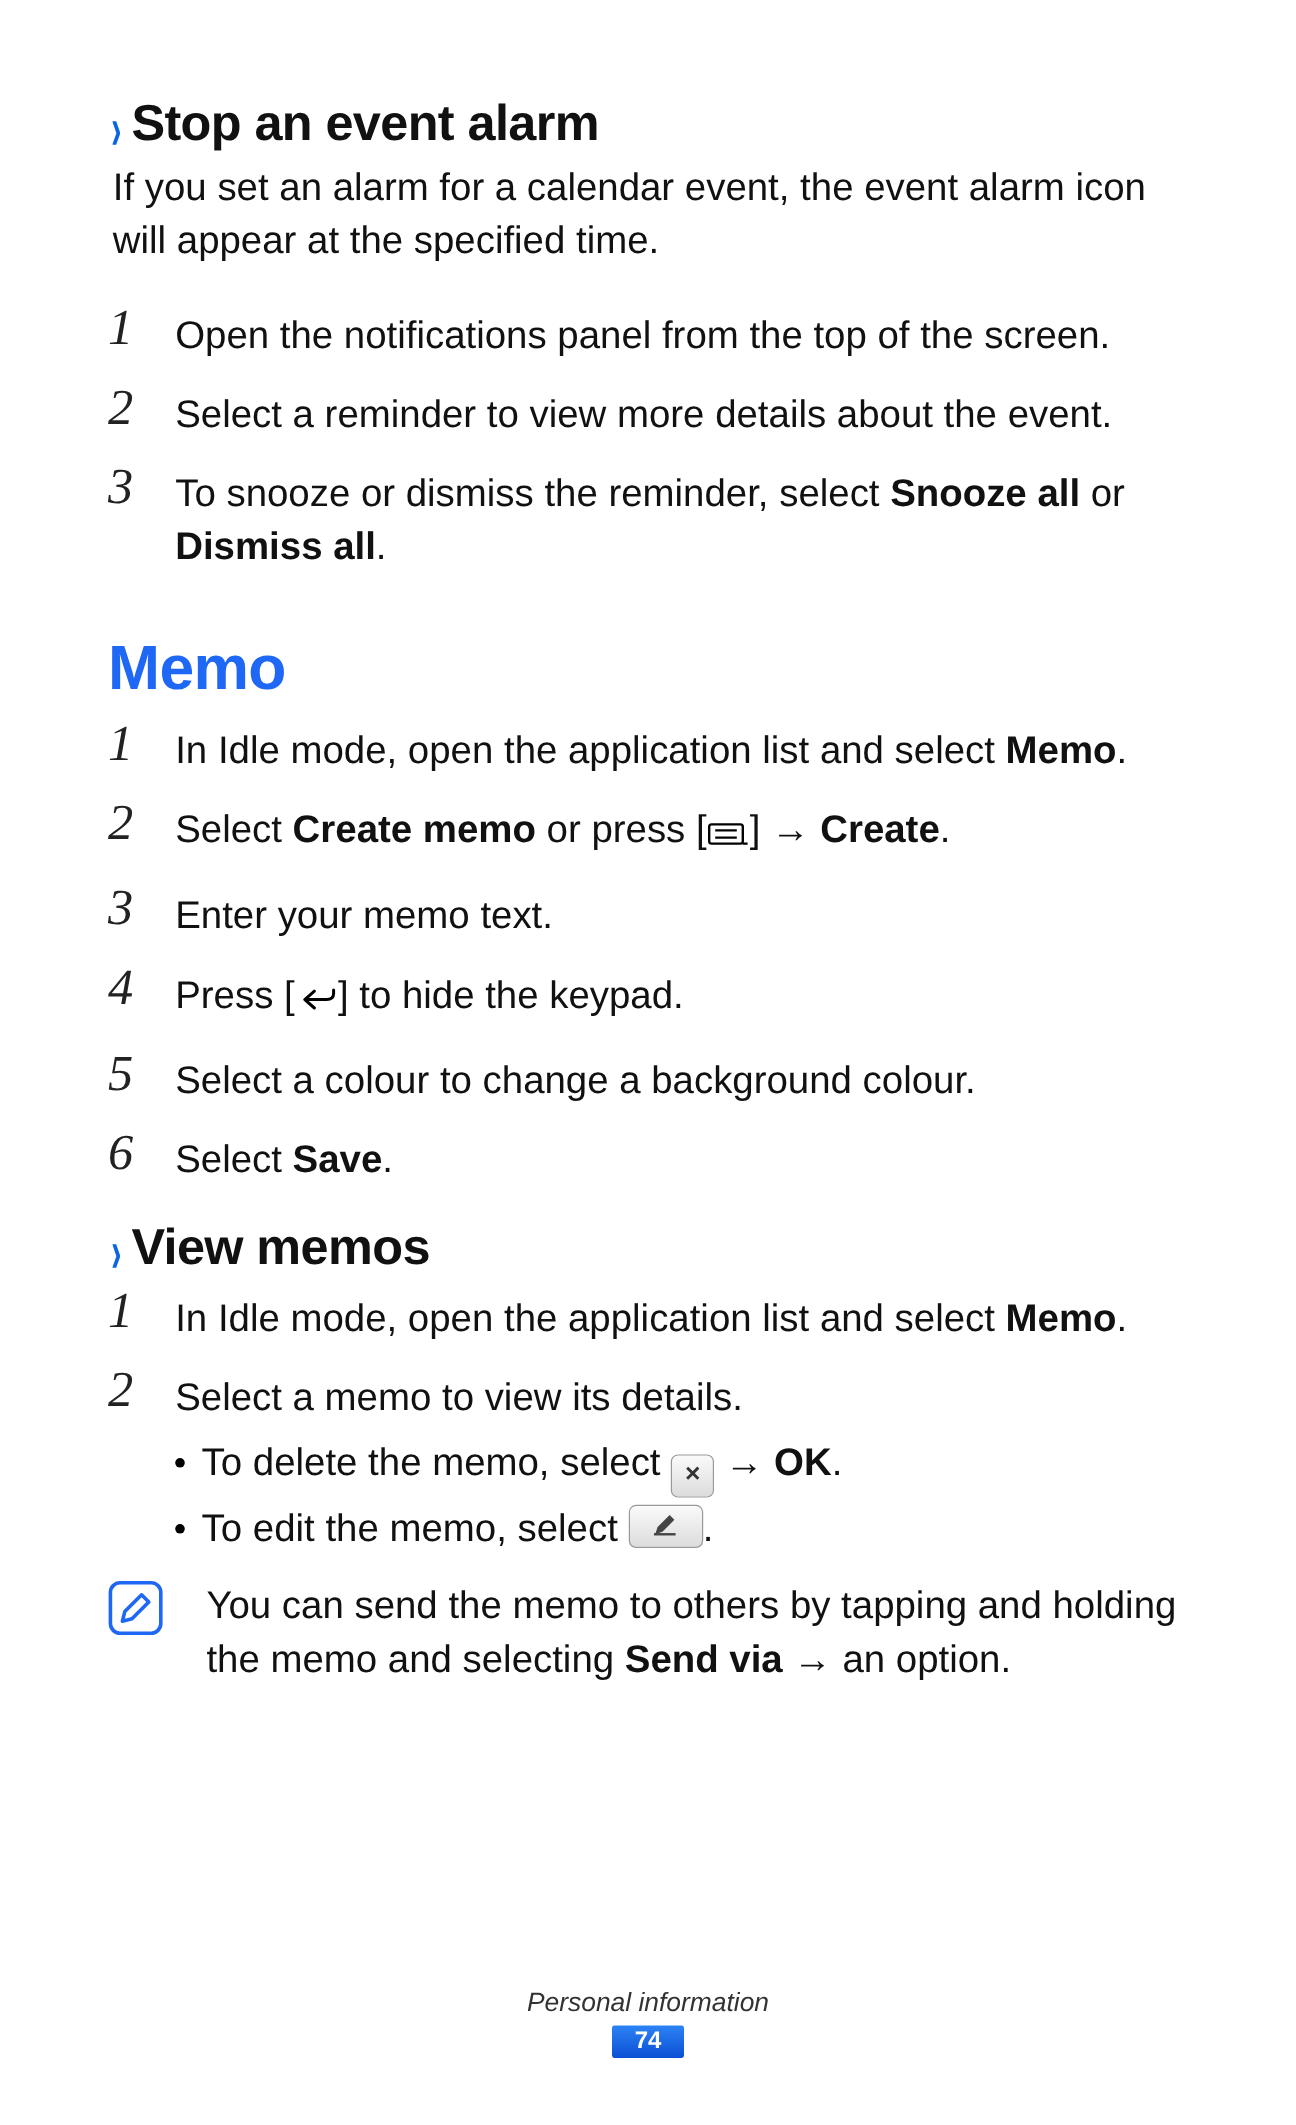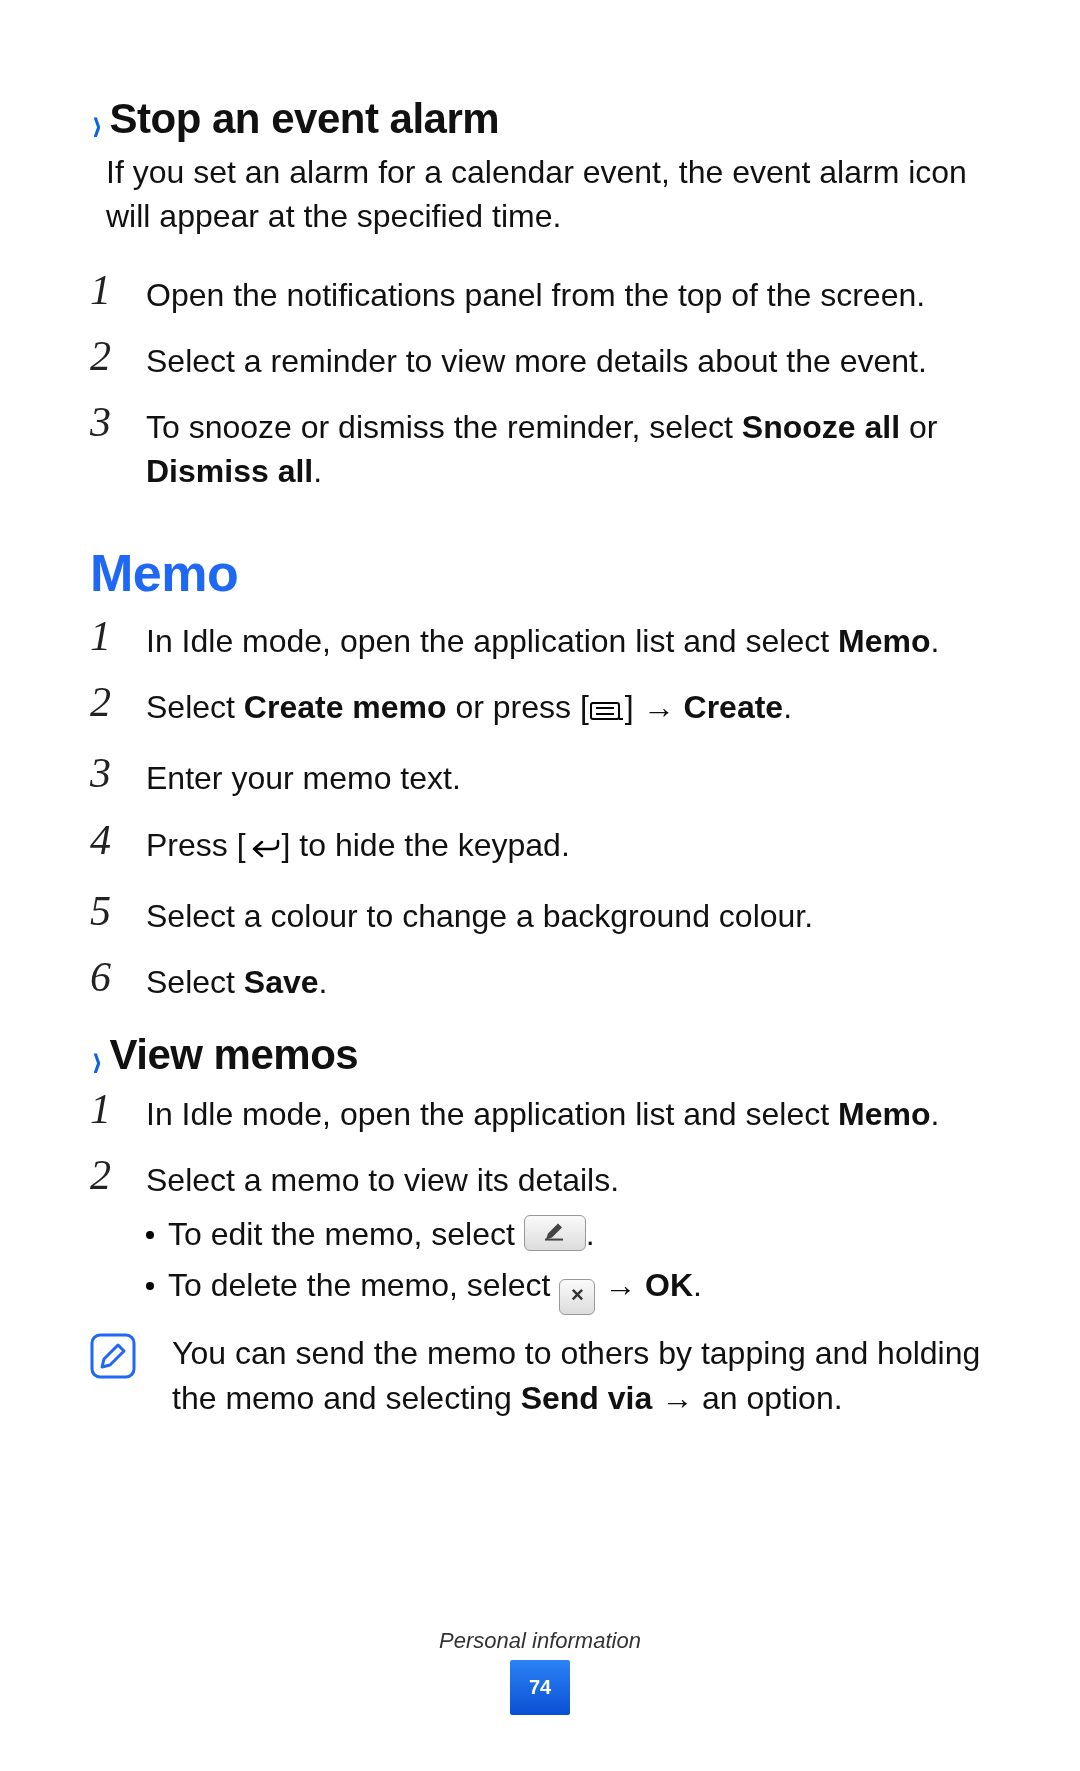--- a/index.html
+++ b/index.html
@@ -25,28 +25,28 @@
     display: inline-block;
     transform: scaleX(0.6) scaleY(1.2);
     margin-right: 6px;
     vertical-align: -4px;
   }
 
   .h-sub {
     font-weight: 800;
     font-size: 42px;
     line-height: 1.1;
-    margin: 16px 0 4px 0;
+    margin: 0 0 4px 0;
     letter-spacing: -0.5px;
   }
 
   .para {
     font-size: 32px;
     line-height: 1.38;
-    margin: 0 0 28px 16px;
+    margin: 0 0 28px 4px;
     font-weight: 400;
   }
 
   .step {
     display: flex;
     align-items: flex-start;
     margin: 0 0 16px 0;
   }
   .step .num {
     flex: 0 0 56px;
@@ -144,21 +144,21 @@
   }
   .footer-title {
     font-style: italic;
     font-size: 22px;
     color: #333;
     margin-bottom: 6px;
   }
   .page-badge {
     display: inline-block;
     min-width: 44px;
-    padding: 16px 8px;
+    padding: 2px 8px;
     background: linear-gradient(#2c83f5,#0b4fd4);
     color: #fff;
     font-size: 20px;
     font-weight: 600;
     border-radius: 2px;
   }
 </style>
 </head>
 <body>
 
@@ -233,37 +233,37 @@
 
   <div class="step">
     <div class="num">1</div>
     <div class="txt">
       <span>In Idle mode, open the application list and select </span><b>Memo</b><span>.</span>
     </div>
   </div>
   <div class="step" style="margin-bottom:6px;">
     <div class="num">2</div>
     <div class="txt">Select a memo to view its details.</div>
+  </div>
+
+  <div class="bullet-line">
+    <span class="dot"></span><span>To delete the memo, select </span>
+    <span class="del-btn">×</span><span> → </span><b>OK</b><span>.</span>
   </div>
 
   <div class="bullet-line">
     <span class="dot"></span><span>To edit the memo, select </span>
     <span class="edit-btn">
       <svg width="26" height="22" viewBox="0 0 26 22">
           <path d="M4 18 L6 12 L16 2 L20 6 L10 16 Z" fill="#444"></path>
           <rect x="3" y="17" width="18" height="2" fill="#444"></rect>
         </svg>
     </span><span>.</span>
   </div>
 
-  <div class="bullet-line">
-    <span class="dot"></span><span>To delete the memo, select </span>
-    <span class="del-btn">×</span><span> → </span><b>OK</b><span>.</span>
-  </div>
-
   <div class="note-row">
     <div class="note-icon-box">
       <svg width="46" height="46" viewBox="0 0 46 46">
         <rect x="2" y="2" width="42" height="42" rx="8" fill="none" stroke="#1f67f5" stroke-width="3"></rect>
         <path d="M12 34 L14 26 L28 12 L34 18 L20 32 Z" fill="none" stroke="#1f67f5" stroke-width="3" stroke-linejoin="round"></path>
       </svg>
     </div>
     <div class="note-text">
       <span>You can send the memo to others by tapping and holding the memo and selecting </span><b>Send via</b><span> → an option.</span>
     </div>

